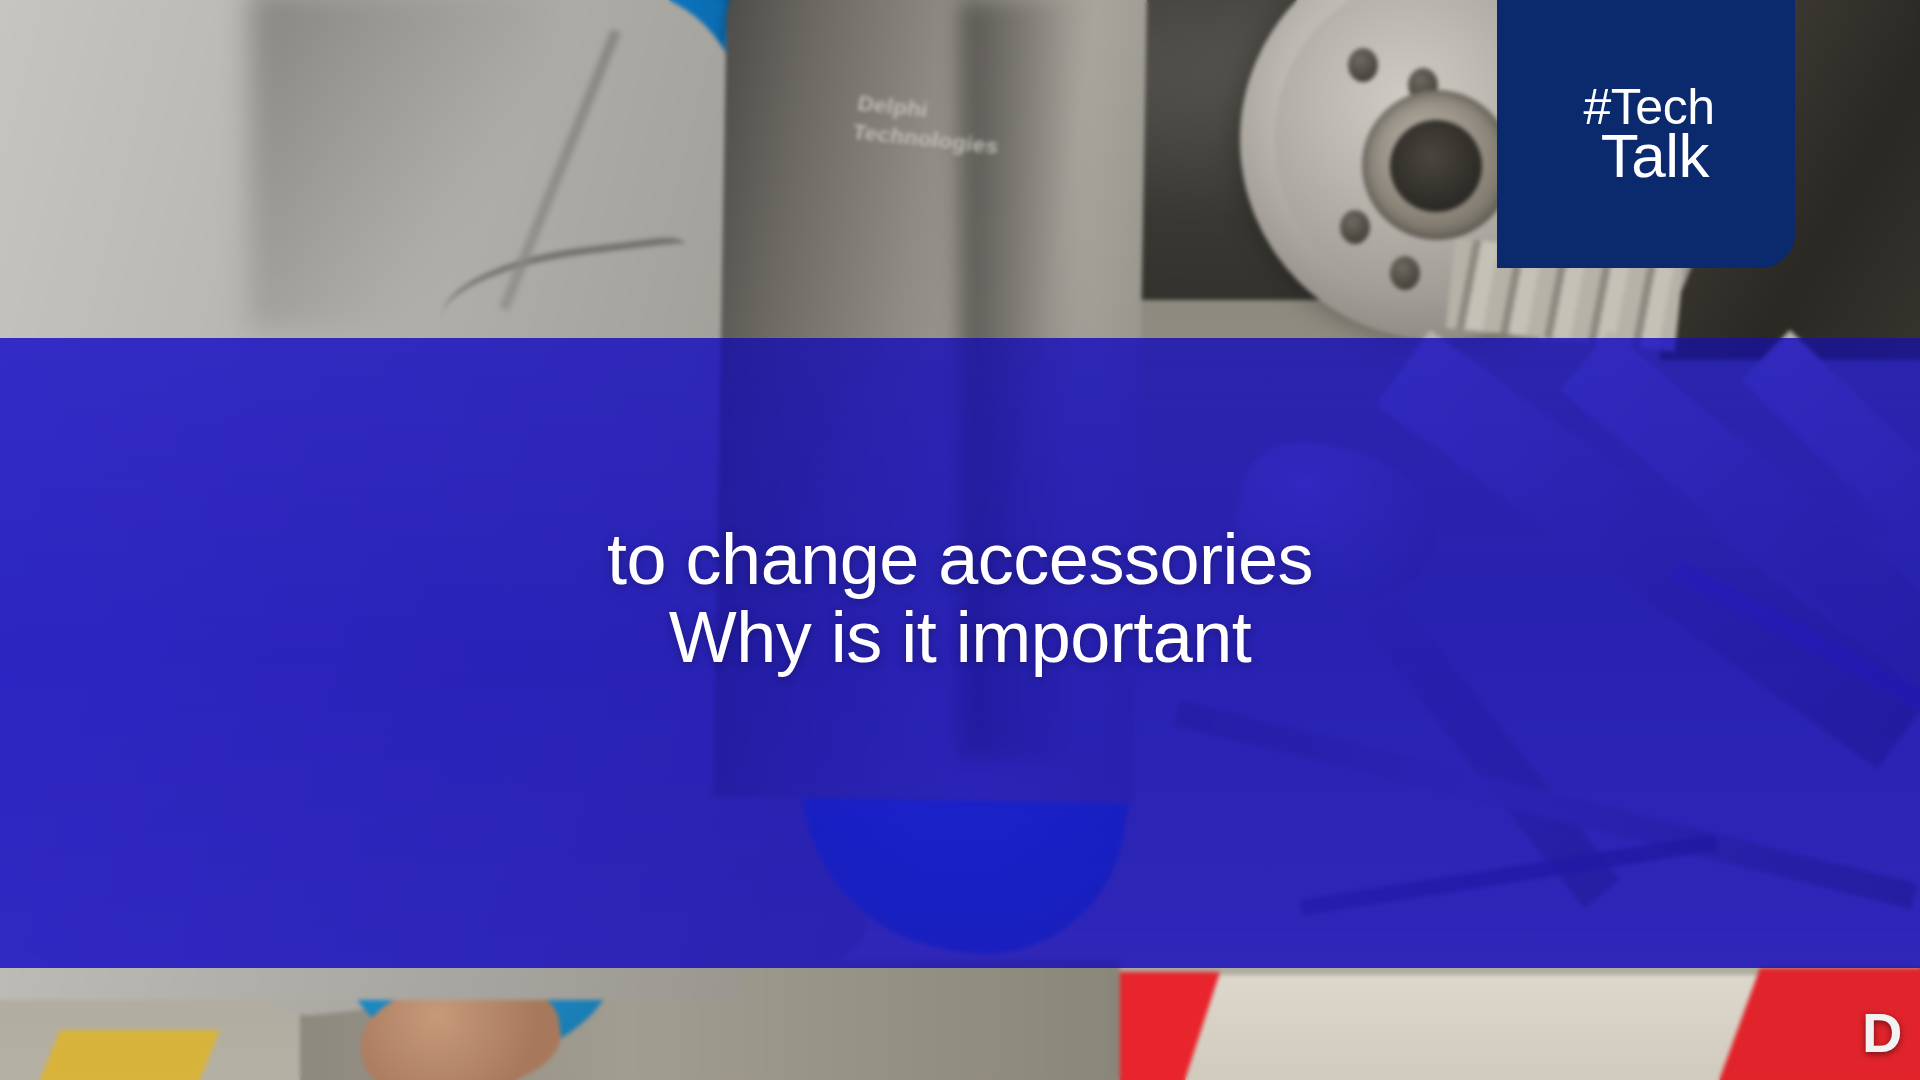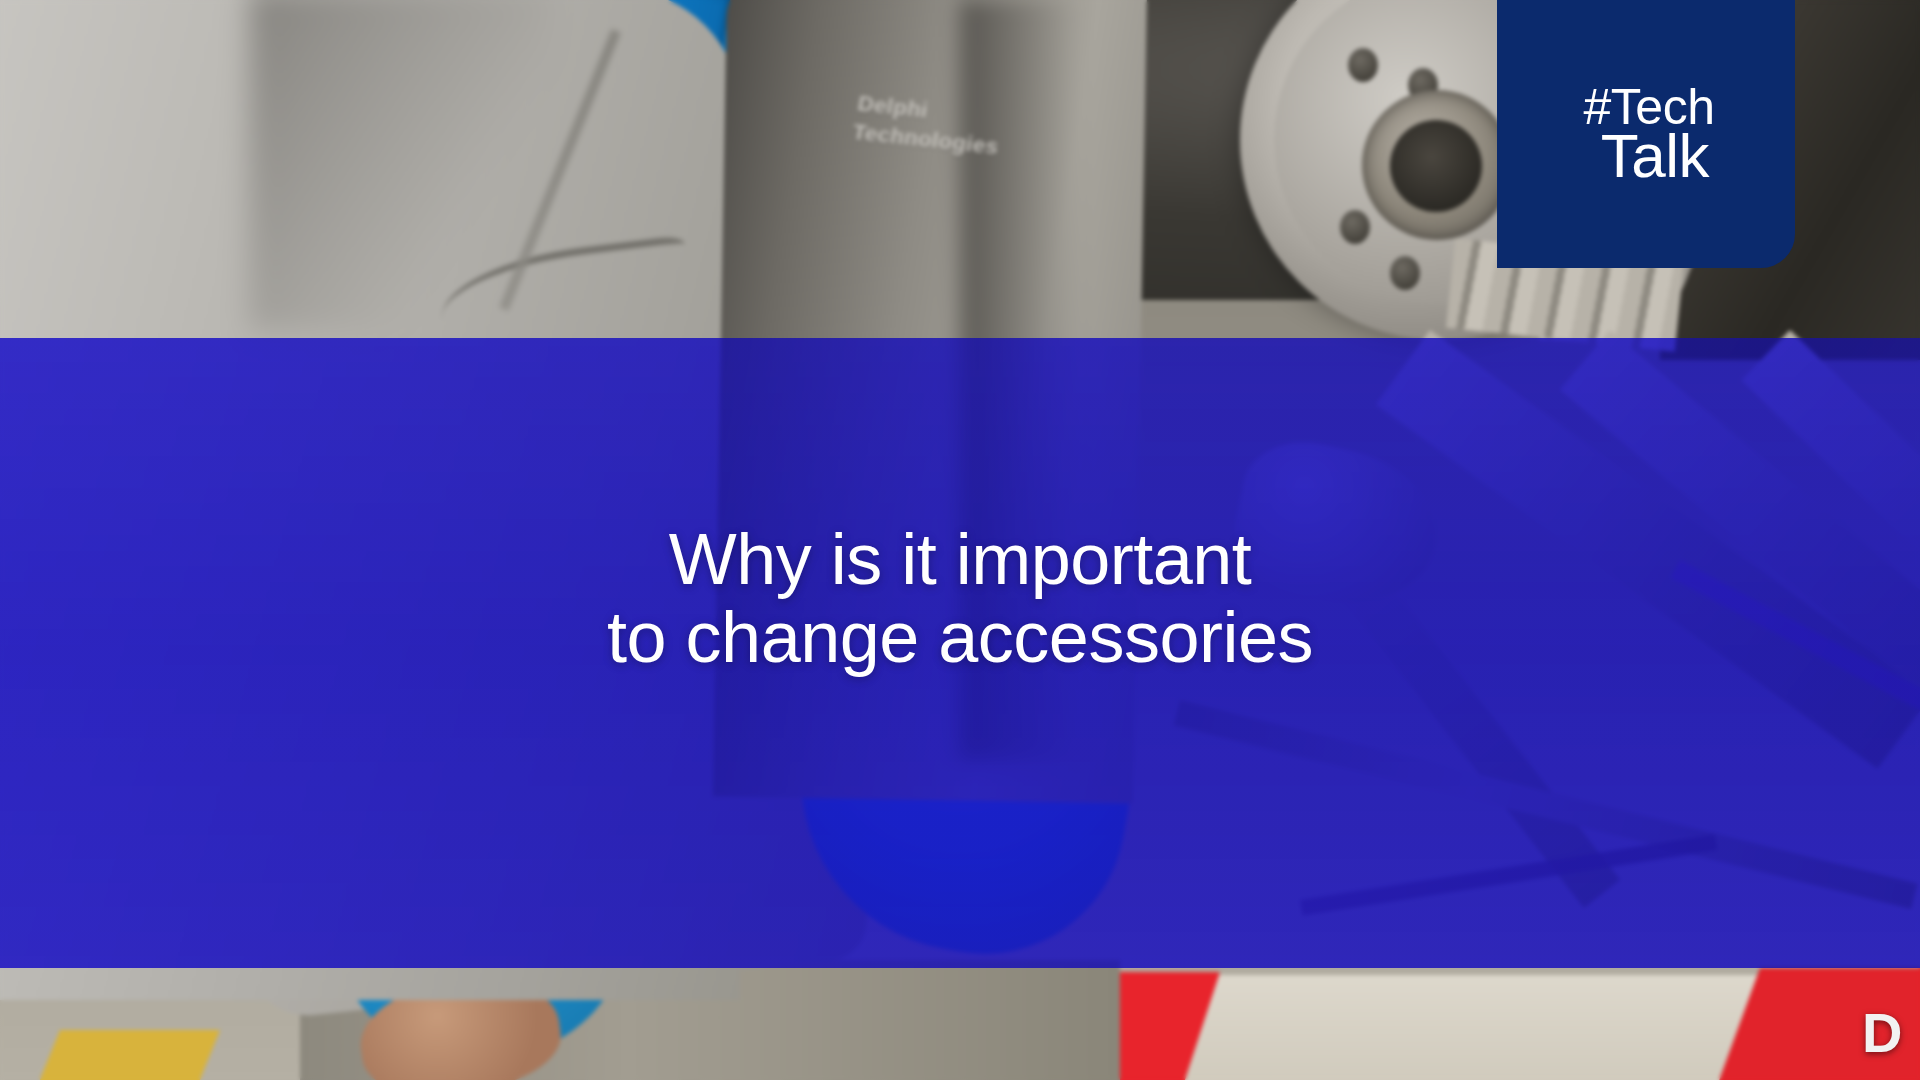--- a/index.html
+++ b/index.html
@@ -355,22 +355,22 @@
   <div class="overlay-band"></div>
   <div class="overlay-band2"></div>
 
   <div class="badge">
     <div class="badge-line1">#Tech</div>
     <div class="badge-line2">Talk</div>
   </div>
 
   <div class="headline">
     <span class="ln">
+      <span class="lt">to change </span><span class="bd">accessories</span>
+    </span>
+    <span class="ln">
       <span class="lt">Why is it </span><span class="bd">important</span>
     </span>
-    <span class="ln">
-      <span class="lt">to change </span><span class="bd">accessories</span>
-    </span>
   </div>
 
   <div class="watermark">D</div>
 
 </div>
 
 </body></html>

